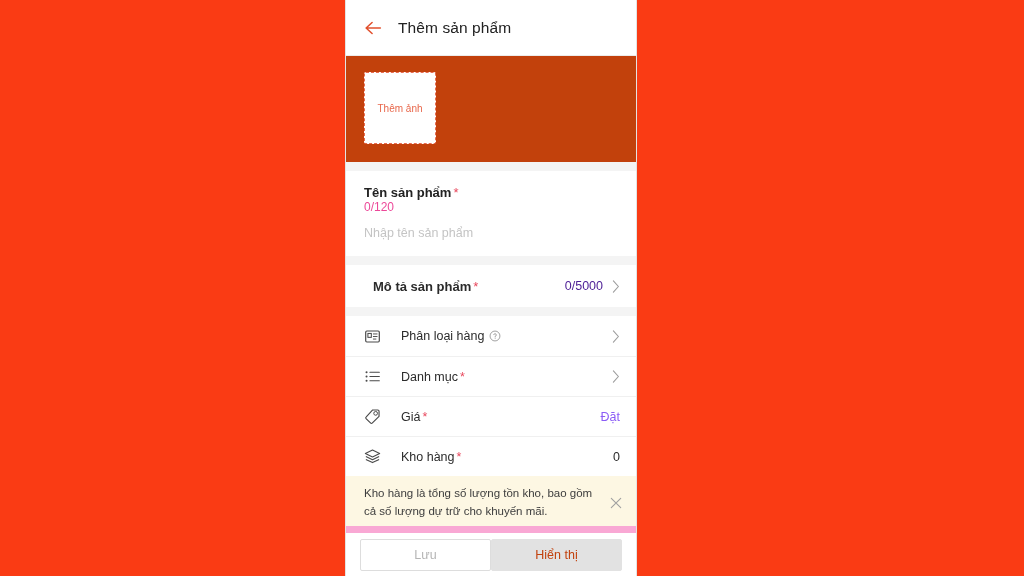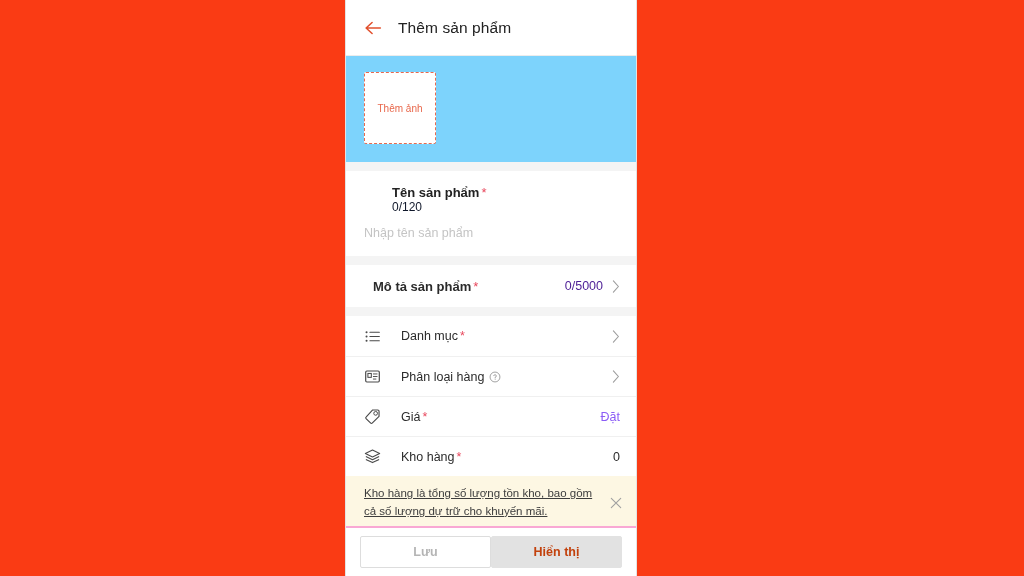--- a/index.html
+++ b/index.html
@@ -72,21 +72,21 @@
     background: #ffffff;
   }
   .gap {
     height: 9px;
     background: #f4f4f4;
   }
 
   
   .photo-section {
     padding: 16px 30px 18px 18px;
-    background: #7dd3fc;
+    background: #c2410c;
   }
   .photo-box {
     width: 72px;
     height: 72px;
     border: 1px dashed #e86a4e;
     border-radius: 2px;
     display: flex;
     align-items: center;
     justify-content: center;
     background: #ffffff;
@@ -114,22 +114,21 @@
     color: #222222;
     font-weight: bold;
   }
   .req {
     color: #e8475c;
     font-weight: normal;
     margin-left: 2px;
   }
   .counter {
     font-size: 12px;
-    color: #0f172a;
-    margin-left: 28px;
+    color: #ec4899;
   }
   .name-placeholder {
     margin-top: 12px;
     font-size: 12.5px;
     color: #c4c4c4;
   }
 
   
   .row {
     display: flex;
@@ -190,41 +189,39 @@
     align-items: center;
     padding: 9px 14px 9px 18px;
     box-sizing: border-box;
   }
   .tip-text {
     font-size: 11.5px;
     line-height: 1.55;
     color: #3d3d3d;
     flex: 1 1 auto;
     padding-right: 10px;
-    text-decoration: underline;
   }
   .tip-close {
     width: 12px;
     height: 12px;
     flex: 0 0 auto;
     display: block;
   }
 
   
   .footer {
     height: 50px;
     min-height: 50px;
     background: #ffffff;
-    border-top: 2px solid #f9a8d4;
+    border-top: 7px solid #f9a8d4;
     display: flex;
     align-items: center;
     gap: 0;
     padding: 0 14px;
     box-sizing: border-box;
-    font-weight: bold;
   }
   .btn {
     flex: 1 1 0;
     height: 32px;
     display: flex;
     align-items: center;
     justify-content: center;
     font-size: 12.5px;
     border-radius: 2px;
     box-sizing: border-box;
@@ -284,52 +281,52 @@
           </svg>
         </div>
       </div>
 
       <div class="gap"></div>
 
       <div class="section">
 
         <div class="row tall-row">
           <svg class="row-icon" viewBox="0 0 20 20" aria-hidden="true">
-            <circle cx="3" cy="5" r="1.2" fill="#4a4a4a"></circle>
-            <circle cx="3" cy="10" r="1.2" fill="#4a4a4a"></circle>
-            <circle cx="3" cy="15" r="1.2" fill="#4a4a4a"></circle>
-            <path d="M7 5 H18 M7 10 H18 M7 15 H18" stroke="#4a4a4a" stroke-width="1.4" stroke-linecap="round" fill="none"></path>
-          </svg>
-          <div class="row-label"><span>Danh mục</span><span class="req">*</span></div>
-          <div class="row-spacer"></div>
-          <svg class="chev" viewBox="0 0 8 14" aria-hidden="true">
-            <path d="M1.2 1 L6.6 7 L1.2 13" fill="none" stroke="#9c9c9c" stroke-width="1.2" stroke-linecap="round" stroke-linejoin="round"></path>
-          </svg>
-        </div>
-
-        <div class="row tall-row">
-          <svg class="row-icon" viewBox="0 0 20 20" aria-hidden="true">
             <rect x="2" y="3.5" width="16" height="13" rx="1.4" fill="none" stroke="#4a4a4a" stroke-width="1.4"></rect>
             <rect x="4.6" y="6.4" width="4" height="4.6" fill="none" stroke="#4a4a4a" stroke-width="1.2"></rect>
             <path d="M11 7 H15.4 M11 10 H15.4 M11 13 H14" stroke="#4a4a4a" stroke-width="1.1" stroke-linecap="round" fill="none"></path>
           </svg>
           <div class="row-label"><span>Phân loại hàng</span></div>
           <svg class="info-icon" viewBox="0 0 16 16" aria-hidden="true">
             <circle cx="8" cy="8" r="6.6" fill="none" stroke="#8e8e8e" stroke-width="1.1"></circle>
             <path d="M6.3 6.2 a1.75 1.75 0 1 1 1.9 2.2 v1" fill="none" stroke="#8e8e8e" stroke-width="1.05" stroke-linecap="round"></path>
             <circle cx="8.2" cy="11.3" r="0.66" fill="#8e8e8e"></circle>
           </svg>
           <div class="row-spacer"></div>
           <svg class="chev" viewBox="0 0 8 14" aria-hidden="true">
             <path d="M1.2 1 L6.6 7 L1.2 13" fill="none" stroke="#9c9c9c" stroke-width="1.2" stroke-linecap="round" stroke-linejoin="round"></path>
           </svg>
         </div>
 
         <div class="row tall-row">
           <svg class="row-icon" viewBox="0 0 20 20" aria-hidden="true">
+            <circle cx="3" cy="5" r="1.2" fill="#4a4a4a"></circle>
+            <circle cx="3" cy="10" r="1.2" fill="#4a4a4a"></circle>
+            <circle cx="3" cy="15" r="1.2" fill="#4a4a4a"></circle>
+            <path d="M7 5 H18 M7 10 H18 M7 15 H18" stroke="#4a4a4a" stroke-width="1.4" stroke-linecap="round" fill="none"></path>
+          </svg>
+          <div class="row-label"><span>Danh mục</span><span class="req">*</span></div>
+          <div class="row-spacer"></div>
+          <svg class="chev" viewBox="0 0 8 14" aria-hidden="true">
+            <path d="M1.2 1 L6.6 7 L1.2 13" fill="none" stroke="#9c9c9c" stroke-width="1.2" stroke-linecap="round" stroke-linejoin="round"></path>
+          </svg>
+        </div>
+
+        <div class="row tall-row">
+          <svg class="row-icon" viewBox="0 0 20 20" aria-hidden="true">
             <path d="M10.2 2.3 H16.2 a1.5 1.5 0 0 1 1.5 1.5 V9.8 L9.6 17.9 a1.2 1.2 0 0 1 -1.7 0 L2.4 12.4 a1.2 1.2 0 0 1 0 -1.7 Z" fill="none" stroke="#4a4a4a" stroke-width="1.35" stroke-linejoin="round"></path>
             <circle cx="13.7" cy="6.3" r="2.2" fill="none" stroke="#4a4a4a" stroke-width="1.15"></circle>
           </svg>
           <div class="row-label"><span>Giá</span><span class="req">*</span></div>
           <div class="row-spacer"></div>
           <div class="row-value muted">Đặt</div>
         </div>
 
         <div class="row tall-row">
           <svg class="row-icon" viewBox="0 0 20 20" aria-hidden="true">

